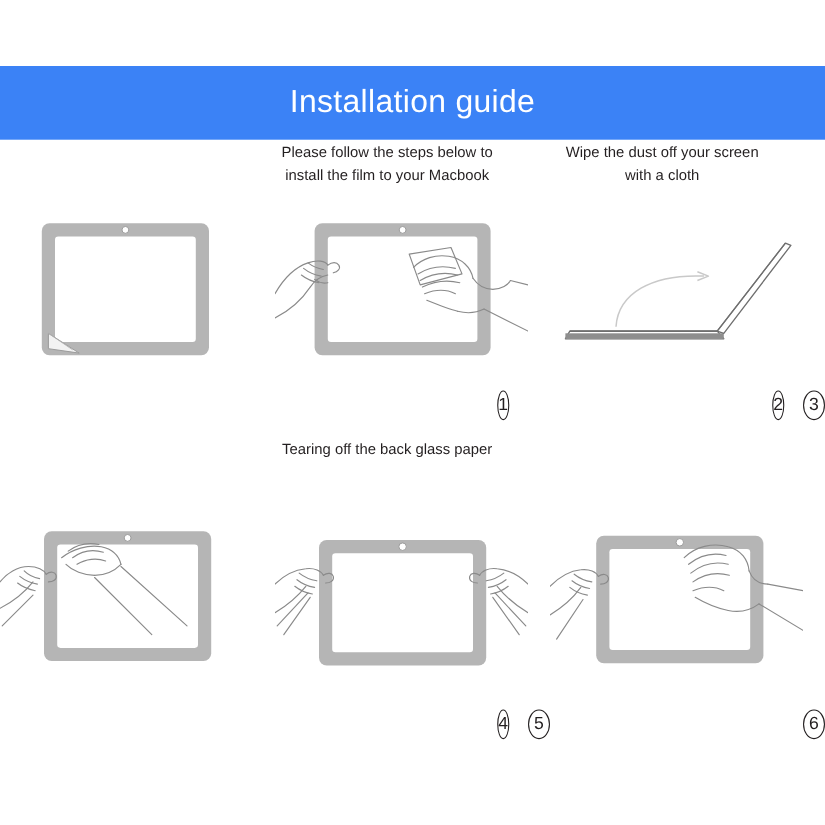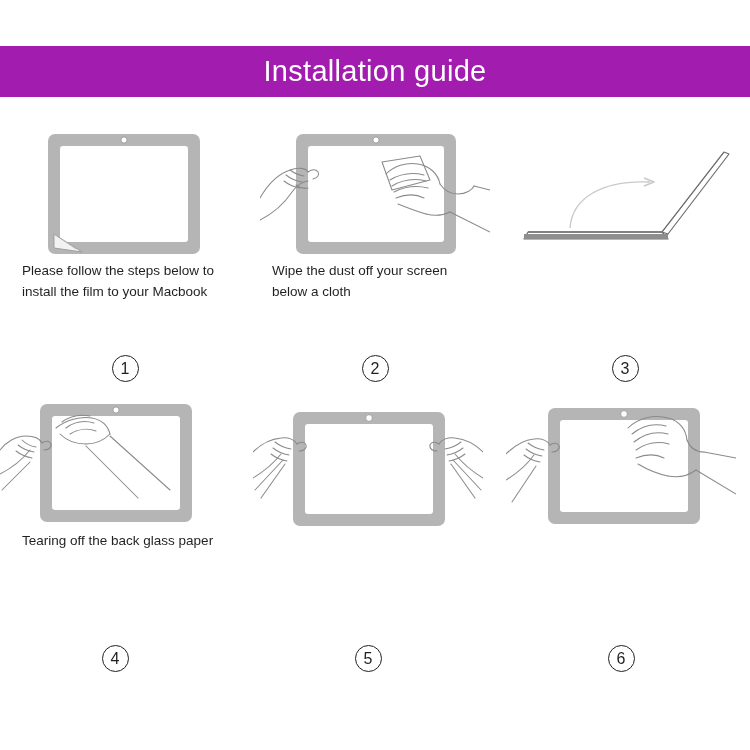--- a/index.html
+++ b/index.html
@@ -13,24 +13,24 @@
     font-family: "Liberation Sans", sans-serif;
     color: #231f20;
     overflow: hidden;
     position: relative;
   }
 
   
   .header-band {
     position: absolute;
     left: 0;
-    top: 46px;
+    top: 60px;
     width: 750px;
-    height: 51px;
-    background: #a21caf;
+    height: 67px;
+    background: #3b82f6;
     display: flex;
     align-items: center;
     justify-content: center;
   }
   .header-title {
     color: #ffffff;
     font-size: 29px;
     font-weight: 400;
     letter-spacing: 0.3px;
     line-height: 1;
@@ -42,22 +42,23 @@
     left: 0;
     top: 128px;
     width: 750px;
     display: flex;
     flex-wrap: wrap;
   }
   .step-cell {
     width: 250px;
     box-sizing: border-box;
     display: flex;
-    flex-direction: column;
+    flex-direction: row;
     align-items: center;
+    text-align: center;
   }
   .row-top .step-cell { height: 270px; }
   .row-bottom .step-cell { height: 290px; }
 
   .illustration {
     width: 230px;
     height: 132px;
     position: relative;
     flex: 0 0 auto;
   }
@@ -140,21 +141,21 @@
             <path d="M132 58 C142 52 154 50 166 53"></path>
             <path d="M134 64 C144 59 156 57 168 60"></path>
             <path d="M136 70 C146 66 156 66 164 70"></path>
             <path d="M138 76 C148 80 158 84 166 86"></path>
             <path d="M166 86 C174 88 182 88 190 84"></path>
             <path d="M190 84 L230 104"></path>
             <path d="M214 58 L230 62"></path>
           </g>
         </svg>
       </div>
-      <div class="step-caption">Wipe the dust off your screen below a cloth</div>
+      <div class="step-caption">Wipe the dust off your screen with a cloth</div>
       <div class="step-number">2</div>
     </div>
 
     <div class="step-cell">
       <div class="illustration">
         <svg width="230" height="132" viewBox="0 0 230 132">
 
           <path d="M18 104 L152 104 L158 111 L14 111 Z" fill="#ffffff" stroke="#6f6f6f" stroke-width="1.2" stroke-linejoin="round"></path>
           <path d="M18 104 L152 104" stroke="#6f6f6f" stroke-width="1.6"></path>
           <rect x="14" y="106" width="144" height="5" fill="#8e8e8e"></rect>
@@ -164,21 +165,21 @@
 
           <path d="M60 100 C62 70 92 52 140 54" fill="none" stroke="#c9c9c9" stroke-width="1.4"></path>
           <path d="M134 50 L144 54 L134 58" fill="none" stroke="#c9c9c9" stroke-width="1.4" stroke-linejoin="round"></path>
         </svg>
       </div>
       <div class="step-number">3</div>
     </div>
 
   </div>
 
-  <div class="row-bottom" style="display:flex;width:726px;gap:23px;">
+  <div class="row-bottom" style="display:flex;width:726px;">
 
     <div class="step-cell">
       <div class="illustration">
         <svg width="230" height="132" viewBox="0 0 230 132">
           <rect x="40" y="6" width="152" height="118" rx="7" fill="#b5b5b5"></rect>
           <rect x="52" y="18" width="128" height="94" rx="3" fill="#ffffff"></rect>
           <circle cx="116" cy="12" r="3.1" fill="#ffffff" stroke="#9a9a9a" stroke-width="0.9"></circle>
           <g fill="none" stroke="#8a8a8a" stroke-width="1.05" stroke-linecap="round" stroke-linejoin="round">
 
             <path d="M0 52 C6 44 16 38 26 38 C34 38 40 41 42 45"></path>

